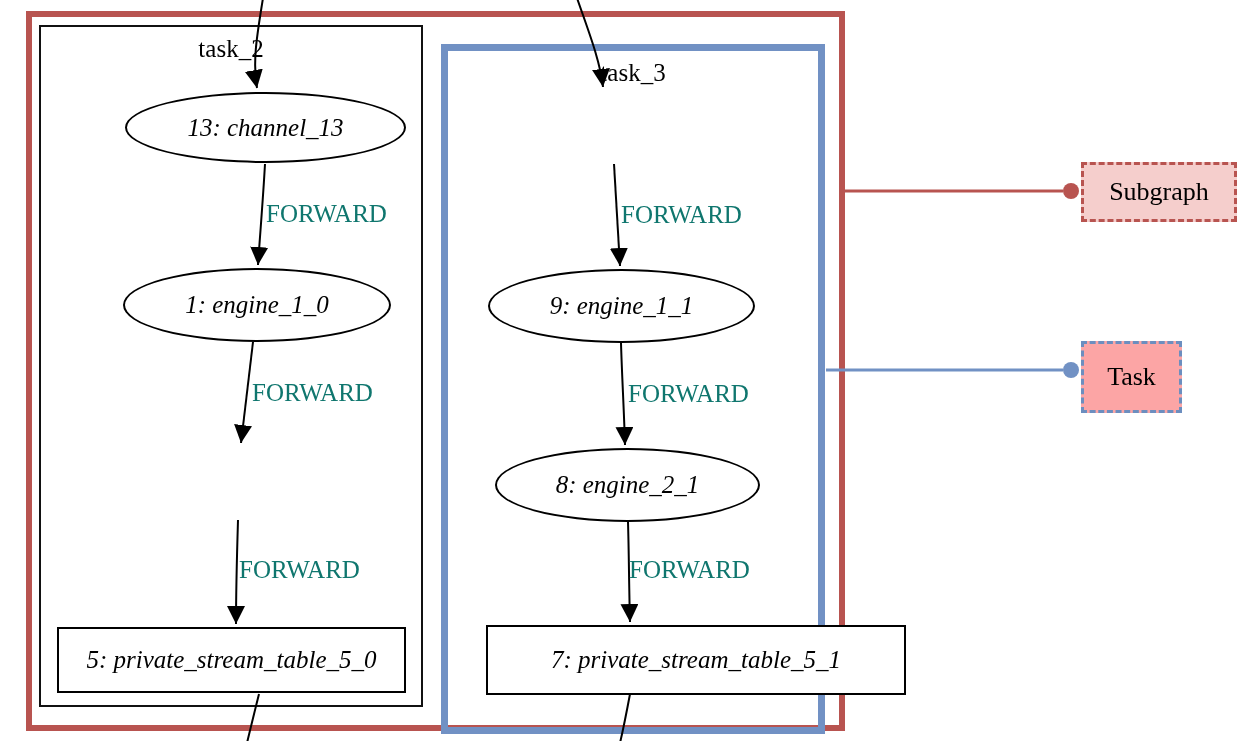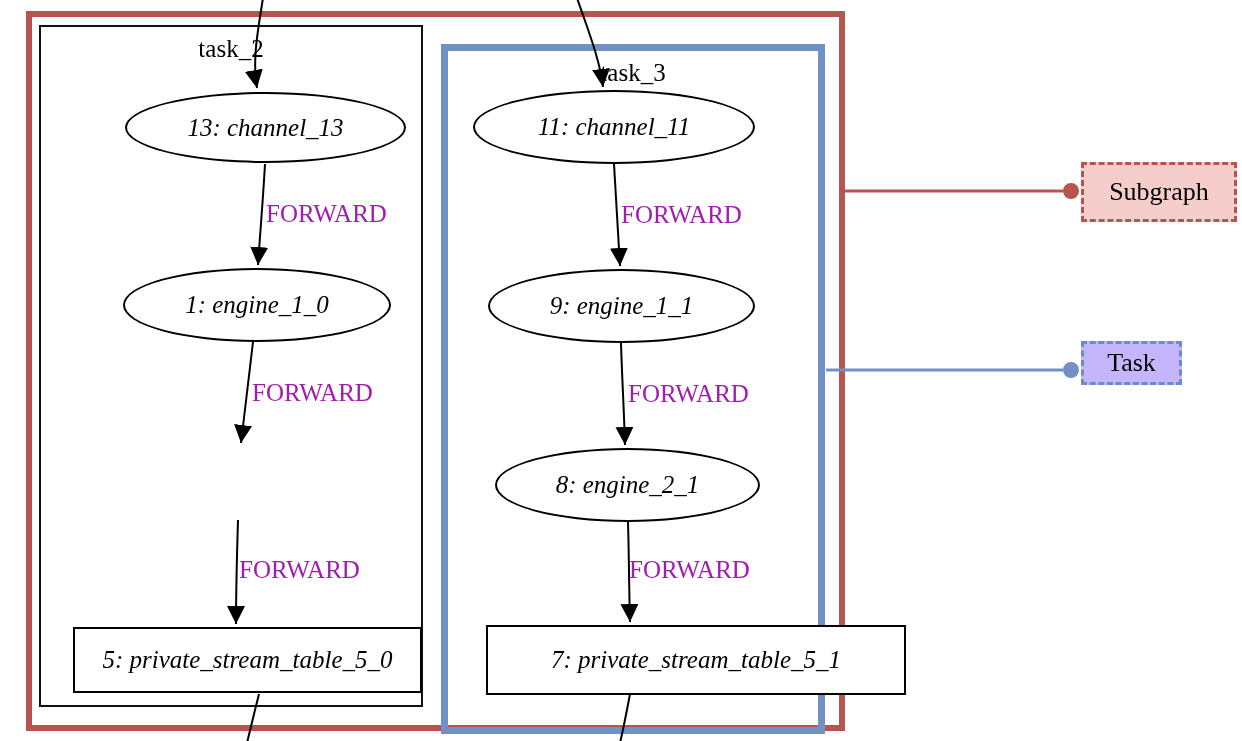--- a/index.html
+++ b/index.html
@@ -26,48 +26,48 @@
     position:absolute; box-sizing:border-box;
     border:2px solid #000; background:#ffffff;
     display:flex; align-items:center; justify-content:center;
     font-size:25px; color:#000; white-space:nowrap;font-style:italic;
   }
   .ellipse { border-radius:50%; }
 
   .n13 { left:125px; top:92px;  width:281px; height:71px; }
   .n1  { left:123px; top:268px; width:268px; height:74px; }
   .n2  { left:105px; top:446px; width:263px; height:74px; }
-  .n5  { left:57px;  top:627px; width:349px; height:66px;margin-left:16px; }
+  .n5  { left:57px;  top:627px; width:349px; height:66px; }
   .n11 { left:473px; top:90px;  width:282px; height:74px; }
   .n9  { left:488px; top:269px; width:267px; height:74px; }
   .n8  { left:495px; top:448px; width:265px; height:74px; }
   .n7  { left:456px; top:625px; width:420px; height:70px;margin-left:30px; }
 
   .edge-label {
-    position:absolute; font-size:25px; color:#a21caf; white-space:nowrap;
+    position:absolute; font-size:25px; color:#0f766e; white-space:nowrap;
   }
   .el1 { left:266px; top:200px; }
   .el2 { left:252px; top:379px; }
   .el3 { left:239px; top:556px; }
   .el4 { left:621px; top:201px; }
   .el5 { left:628px; top:380px; }
   .el6 { left:629px; top:556px; }
 
   .legend-box {
     position:absolute; box-sizing:border-box;
     display:flex; align-items:center; justify-content:center;
     font-family:Liberation Serif, serif; font-size:26px; color:#000;
   }
   .legend-subgraph {
     left:1081px; top:162px; width:156px; height:60px;
     background:#f5cecc; border:3px dashed #b85450;
   }
   .legend-task {
-    left:1081px; top:341px; width:101px; height:44px;
-    background:#c4b5fd; border:3px dashed #6c8ebf;
+    left:1081px; top:341px; width:101px; height:72px;
+    background:#fca5a5; border:3px dashed #6c8ebf;
   }
 </style>
 </head>
 <body>
 
 <div class="canvas">
 
   <div class="layer-clusters">
     <div class="cluster cluster-outer"></div>
     <div class="cluster cluster-task2">
@@ -103,21 +103,20 @@
     <line x1="826" y1="370" x2="1063" y2="370" stroke="#7191c4" stroke-width="3"></line>
     <circle cx="1071" cy="370" r="8" fill="#7191c4"></circle>
   </svg>
 
   <div class="layer-nodes">
 
     <div class="node ellipse n13">13: channel_13</div>
     <div class="node ellipse n1">1: engine_1_0</div>
     <div class="node n5">5: private_stream_table_5_0</div>
 
-    <div class="node ellipse n11">11: channel_11</div>
     <div class="node ellipse n9">9: engine_1_1</div>
     <div class="node ellipse n8">8: engine_2_1</div>
     <div class="node n7">7: private_stream_table_5_1</div>
 
     <div class="edge-label el1">FORWARD</div>
     <div class="edge-label el2">FORWARD</div>
     <div class="edge-label el3">FORWARD</div>
     <div class="edge-label el4">FORWARD</div>
     <div class="edge-label el5">FORWARD</div>
     <div class="edge-label el6">FORWARD</div>

